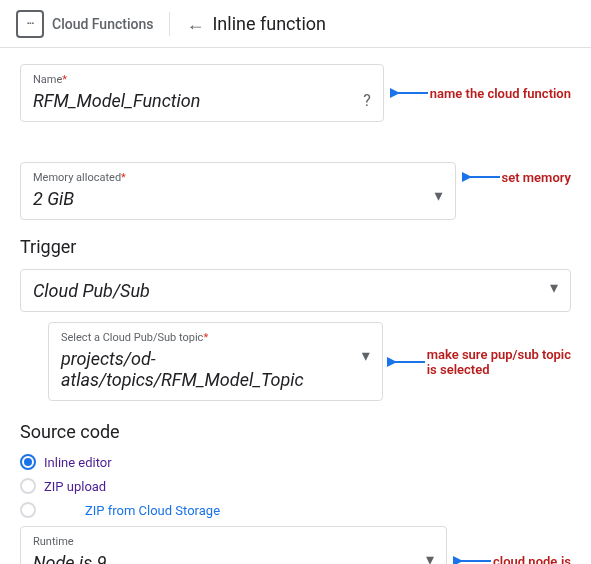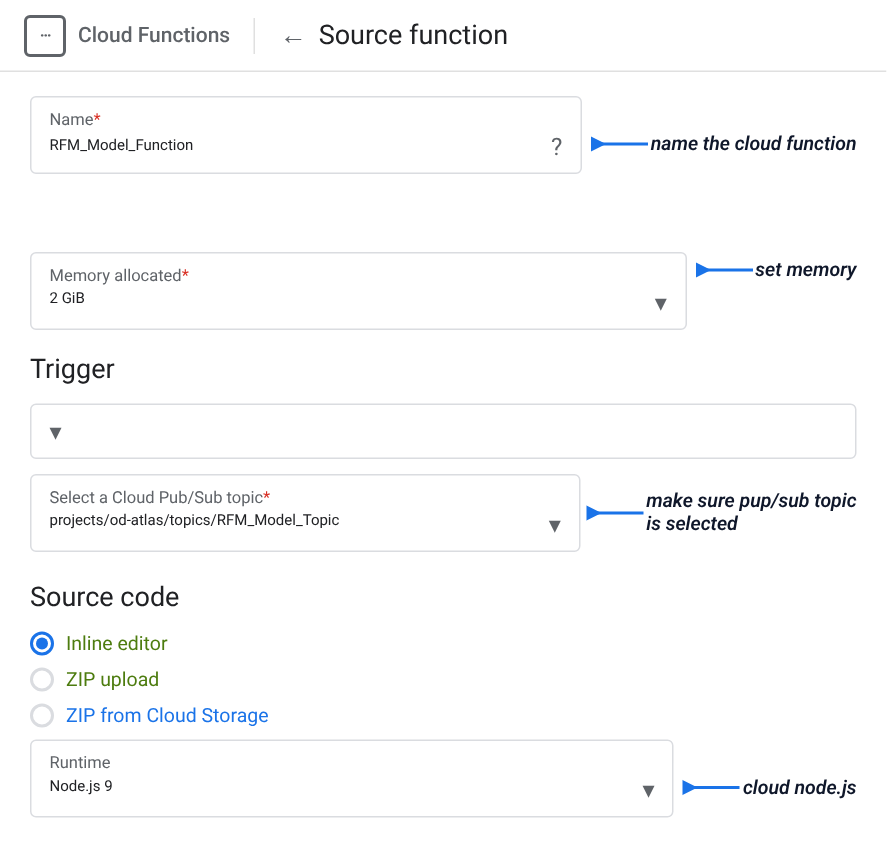--- a/index.html
+++ b/index.html
@@ -79,38 +79,38 @@
     }
     .field-label {
       font-size: 11px;
       color: #5f6368;
       margin-bottom: 2px;
     }
     .field-label .required {
       color: #d93025;
     }
     .field-value {
-      font-size: 10px;
+      font-size: 18px;
       color: #202124;
       padding: 2px 0;
+      font-style: italic;
     }
     .field-with-dropdown {
       display: flex;
       align-items: flex-start;
       justify-content: space-between;
     }
     .dropdown-arrow {
       color: #5f6368;
       font-size: 16px;
     }
     .annotation-text {
-      color: #0f172a;
+      color: #b91c1c;
       font-size: 13px;
       font-weight: 600;
-      font-style: italic;
     }
 
     
     .section-title {
       font-size: 18px;
       font-weight: 400;
       color: #202124;
       margin-bottom: 12px;
       margin-top: 8px;
     }
@@ -141,24 +141,25 @@
     }
     .radio-circle.selected::after {
       content: '';
       width: 8px;
       height: 8px;
       border-radius: 50%;
       background: #1a73e8;
     }
     .radio-label {
       font-size: 13px;
-      color: #4d7c0f;
+      color: #4c1d95;
     }
     .radio-label.blue {
       color: #1a73e8;
+      margin-left: 41px;
     }
 
     .annotation-block {
       display: flex;
       align-items: center;
       margin-left: 6px;
     }
 
     .help-icon {
       color: #5f6368;
@@ -178,27 +179,27 @@
 
 <div class="header">
   <div class="header-brand">
     <div class="header-brand-icon">···</div>
     <span>Cloud Functions</span>
   </div>
   <div class="header-divider"></div>
   <div class="header-back">
     <span class="header-back-arrow">←</span>
   </div>
-  <span class="header-title" style="margin-left:8px;">Source function</span>
+  <span class="header-title" style="margin-left:8px;">Inline function</span>
 </div>
 
 <div class="main">
 
   <div style="display:flex; align-items:center; margin-bottom:12px;">
-    <div class="field-group" style="flex:1; margin-bottom:12px;">
+    <div class="field-group" style="flex:1; margin-bottom:0;">
       <div class="field-label">
         <span>Name</span><span class="required">*</span>
       </div>
       <div class="field-row-inner">
         <span class="field-value">RFM_Model_Function</span>
         <span class="help-icon">?</span>
       </div>
     </div>
     <div class="annotation-block">
 
@@ -234,26 +235,27 @@
         <line x1="38" y1="9" x2="4" y2="9" stroke="#1a73e8" stroke-width="2" marker-end="url(#ah2)"></line>
       </svg>
       <span class="annotation-text">set memory</span>
     </div>
   </div>
 
   <div class="section-title">Trigger</div>
 
   <div class="field-group" style="margin-bottom:10px;">
     <div class="field-with-dropdown">
+      <span class="field-value">Cloud Pub/Sub</span>
       <span class="dropdown-arrow">▾</span>
     </div>
   </div>
 
   <div style="display:flex; align-items:center; margin-bottom:20px;">
-    <div class="field-group" style="flex:1; margin-bottom:0;">
+    <div class="field-group" style="flex:1; margin-bottom:0;margin-left:28px;">
       <div class="field-label">
         <span>Select a Cloud Pub/Sub topic</span><span class="required">*</span>
       </div>
       <div class="field-with-dropdown">
         <span class="field-value">projects/od-atlas/topics/RFM_Model_Topic</span>
         <span class="dropdown-arrow">▾</span>
       </div>
     </div>
     <div class="annotation-block" style="flex-direction:column; align-items:flex-start; margin-left:4px;">
       <div style="display:flex;align-items:center;">

